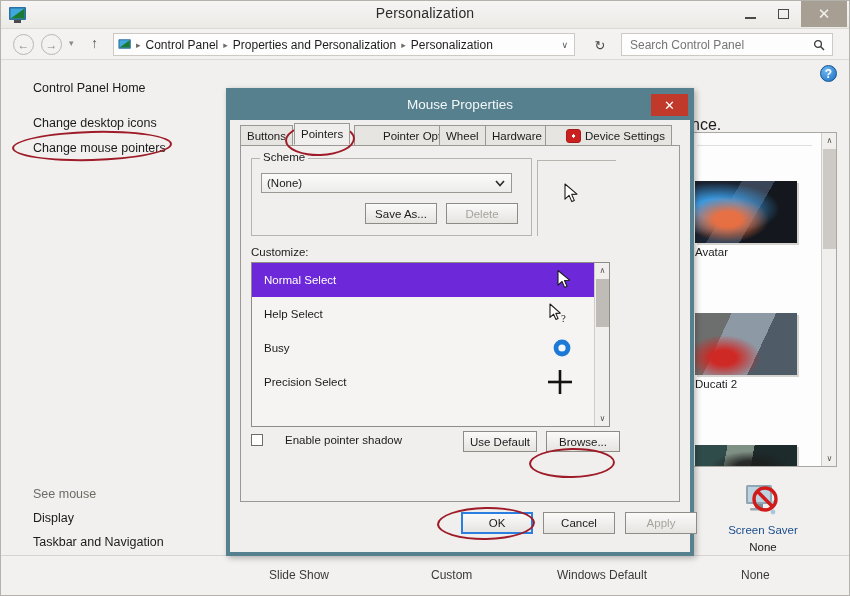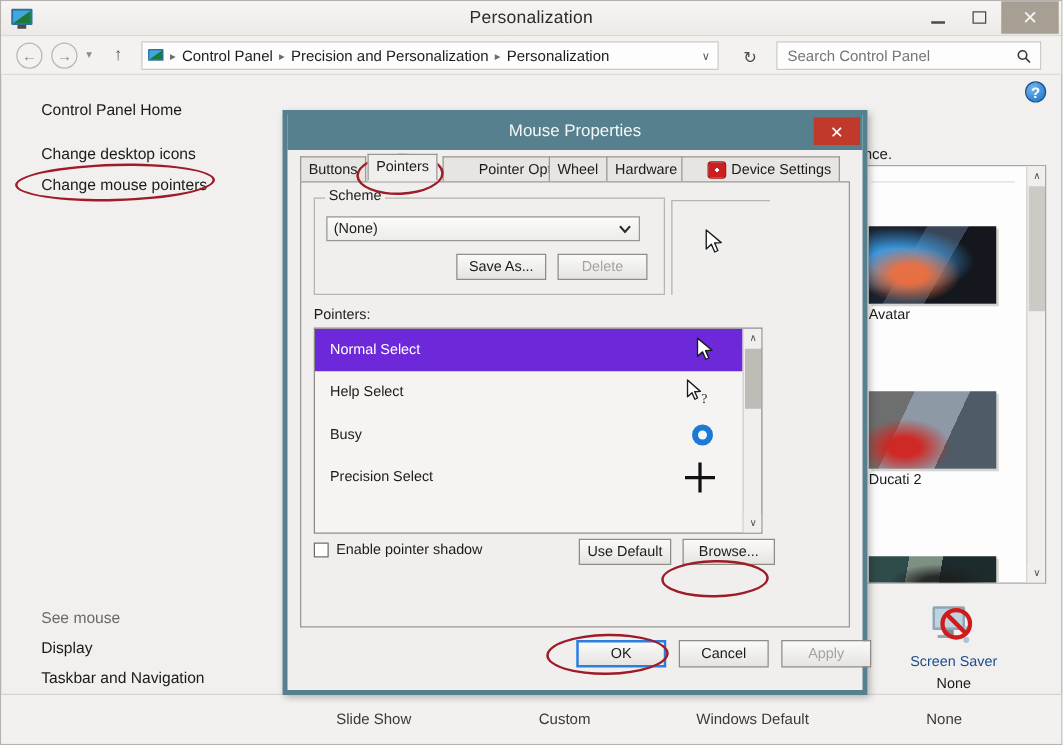--- a/index.html
+++ b/index.html
@@ -112,21 +112,21 @@
     position:absolute; border:2.5px solid #9e1b28; border-radius:50%;
     background:transparent; pointer-events:none;
   }
   #circ-mousepointers { left:12px; top:131px; width:160px; height:30px; transform:rotate(-1.5deg); }
   #circ-pointers-tab { left:285px; top:123px; width:70px; height:33px; transform:rotate(-2deg); }
   #circ-browse { left:529px; top:448px; width:86px; height:30px; transform:rotate(-1deg); }
   #circ-ok { left:437px; top:507px; width:98px; height:33px; transform:rotate(-1deg); }
 
   
   #content-text {
-    position:absolute; left:690px; top:115px; font-size:12px; color:#1b1b1b;
+    position:absolute; left:690px; top:115px; font-size:16px; color:#1b1b1b;
   }
   #themes-panel {
     position:absolute; left:689px; top:131px; width:147px; height:335px;
     background:#fdfdfd; border:1px solid #a9a7a2;
     overflow:hidden;
   }
   #themes-panel .panel-divider { position:absolute; left:6px; top:12px; width:115px; height:1px; background:#ddd; }
   .theme-item { position:absolute; left:4px; width:112px; }
   .theme-thumb { position:relative; width:102px; height:62px; overflow:hidden;
     background:#2b2b2b; box-shadow:2px 2px 0 #d6d4d0; }
@@ -256,21 +256,21 @@
   .list-row { position:relative; height:34px; display:flex; align-items:center;
     padding-left:12px; font-size:11.5px; color:#1b1b1b; }
   .list-row.selected { background:#6d28d9; color:#ffffff; }
   .row-ico { position:absolute; right:36px; top:50%; transform:translateY(-50%); }
 
   #list-scroll { position:absolute; right:0; top:0; width:15px; height:163px;
     background:#f0efee; border-left:1px solid #cfccc7; }
   #list-thumb { position:absolute; left:1px; top:16px; width:13px; height:48px; background:#bfbcb7; }
 
   
-  #shadow-row { position:absolute; left:10px; top:288px; display:flex; align-items:flex-start; }
+  #shadow-row { position:absolute; left:10px; top:288px; display:flex; align-items:flex-start;gap:16px; }
   #shadow-check { width:12px; height:12px; border:1px solid #6f6d68; background:#fff; margin-right:6px; }
   #shadow-label { font-size:11.5px; color:#1b1b1b; }
   #btn-usedefault { position:absolute; left:222px; top:285px; width:74px; height:21px; }
   #btn-browse { position:absolute; left:305px; top:285px; width:74px; height:21px; }
 
   
   #dlg-footer { position:absolute; left:4px; right:4px; bottom:4px; height:40px; }
   .fbtn { position:absolute; top:10px; width:72px; height:22px; }
   #btn-ok { left:221px; border:2px solid #2a7fe0; }
   #btn-cancel { left:303px; }
@@ -313,21 +313,21 @@
       <span class="crumb-ico">
         <svg width="16" height="16" viewBox="0 0 22 22">
           <rect x="2" y="3" width="17" height="13" rx="1" fill="#2f6ea5"></rect>
           <rect x="3.5" y="4.5" width="14" height="10" fill="#3fa9dd"></rect>
           <path d="M3.5 14.5 L17.5 4.5 L17.5 14.5 Z" fill="#1c7a33"></path>
         </svg>
       </span>
       <span class="sep">▸</span>
       <span class="crumb">Control Panel</span>
       <span class="sep">▸</span>
-      <span class="crumb">Precision and Personalization</span>
+      <span class="crumb">Properties and Personalization</span>
       <span class="sep">▸</span>
       <span class="crumb">Personalization</span>
       <span class="drop">∨</span>
     </div>
 
     <div id="nav-refresh">↻</div>
 
     <div id="searchbox">
       <input id="search-input" placeholder="Search Control Panel" style="">
       <span id="search-icon">
@@ -444,21 +444,21 @@
       </div>
 
       <div id="preview-box">
         <span id="preview-cursor">
           <svg width="16" height="22" viewBox="0 0 16 22">
             <path d="M1 1 L1 16.2 L5.1 12.4 L7.8 18.6 L10.3 17.4 L7.7 11.4 L13 11.1 Z" fill="#ffffff" stroke="#1b1b1b" stroke-width="1.1" stroke-linejoin="round"></path>
           </svg>
         </span>
       </div>
 
-      <div id="customize-label">Pointers:</div>
+      <div id="customize-label">Customize:</div>
 
       <div id="list-box">
 
         <div class="list-row selected">
           <span>Normal Select</span>
           <span class="row-ico">
             <svg width="16" height="21" viewBox="0 0 16 21">
                 <path d="M1 1 L1 15.6 L5 12 L7.6 17.9 L10 16.8 L7.5 11 L12.6 10.7 Z" fill="#fff" stroke="#1b1b1b" stroke-width="1.1" stroke-linejoin="round"></path>
               </svg>
           </span>

